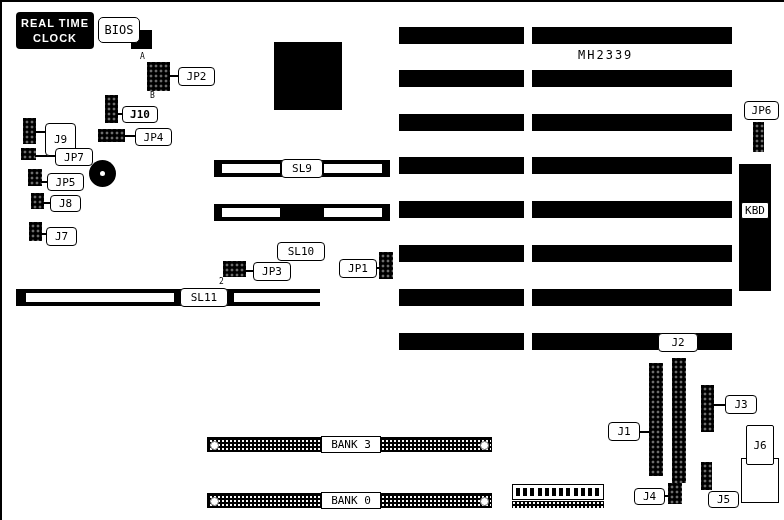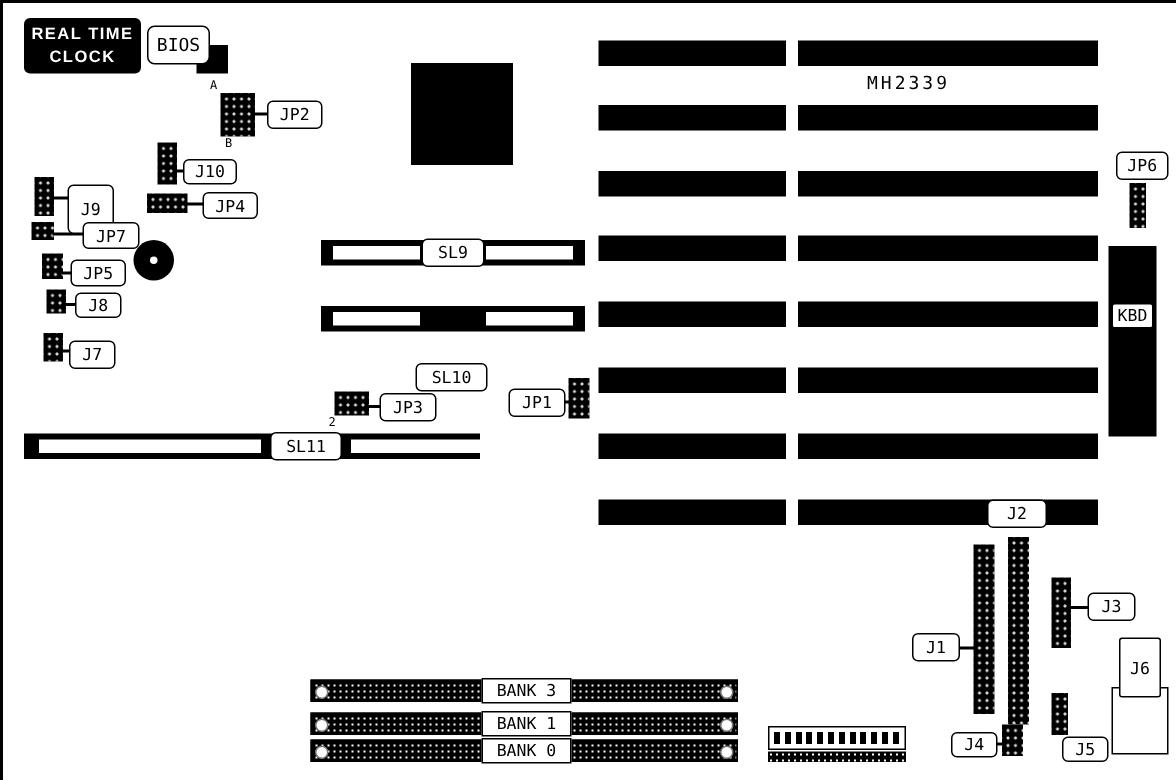--- a/index.html
+++ b/index.html
@@ -50,21 +50,21 @@
   <div class="isa" style="top:155px;"></div>
   <div class="isa" style="top:199px;"></div>
   <div class="isa" style="top:243px;"></div>
   <div class="isa" style="top:287px;"></div>
   <div class="isa" style="top:331px;"></div>
 
   <div class="chip-text" style="left:576px;top:46px;">MH2339</div>
 
   <div class="pin" style="left:103px;top:93px;width:13px;height:28px;"></div>
   <div class="wire" style="left:114px;top:111px;width:8px;"></div>
-  <div class="label-box" style="left:120px;top:104px;width:36px;height:17px;">J10</div>
+  <div class="label-box" style="left:120px;top:104px;width:36px;height:17px;font-weight:bold;">J10</div>
 
   <div class="pin" style="left:96px;top:127px;width:27px;height:13px;"></div>
   <div class="wire" style="left:121px;top:133px;width:14px;"></div>
   <div class="label-box" style="left:133px;top:126px;width:37px;height:18px;">JP4</div>
 
   <div class="pin" style="left:21px;top:116px;width:13px;height:26px;"></div>
   <div class="wire" style="left:33px;top:129px;width:11px;"></div>
   <div class="label-box" style="left:43px;top:121px;width:31px;height:33px;">J9</div>
 
   <div class="pin" style="left:19px;top:146px;width:15px;height:12px;"></div>
@@ -124,25 +124,22 @@
   <div class="label-box" style="left:744px;top:423px;width:28px;height:40px;border-radius:2px;">J6</div>
   <div class="outline-box" style="left:739px;top:456px;width:38px;height:45px;"></div>
 
   <div class="pin" style="left:699px;top:460px;width:11px;height:28px;"></div>
   <div class="label-box" style="left:706px;top:489px;width:31px;height:17px;">J5</div>
 
   <div class="label-box" style="left:632px;top:486px;width:31px;height:17px;">J4</div>
   <div class="wire" style="left:661px;top:493px;width:6px;"></div>
   <div class="pin" style="left:666px;top:481px;width:14px;height:21px;"></div>
 
-  <div class="simm" style="top:435px;margin-top:16px;">
+  <div class="simm" style="top:435px;">
     <div class="bank-label">BANK 3</div>
-  </div>
-  <div class="simm" style="top:473px;">
-    <div class="bank-label">BANK 1</div>
   </div>
   <div class="simm" style="top:491px;">
     <div class="bank-label">BANK 0</div>
   </div>
 
   <div class="pwr">
     <div class="pwr-row"></div>
     <div class="pwr-strip"></div>
   </div>
 

